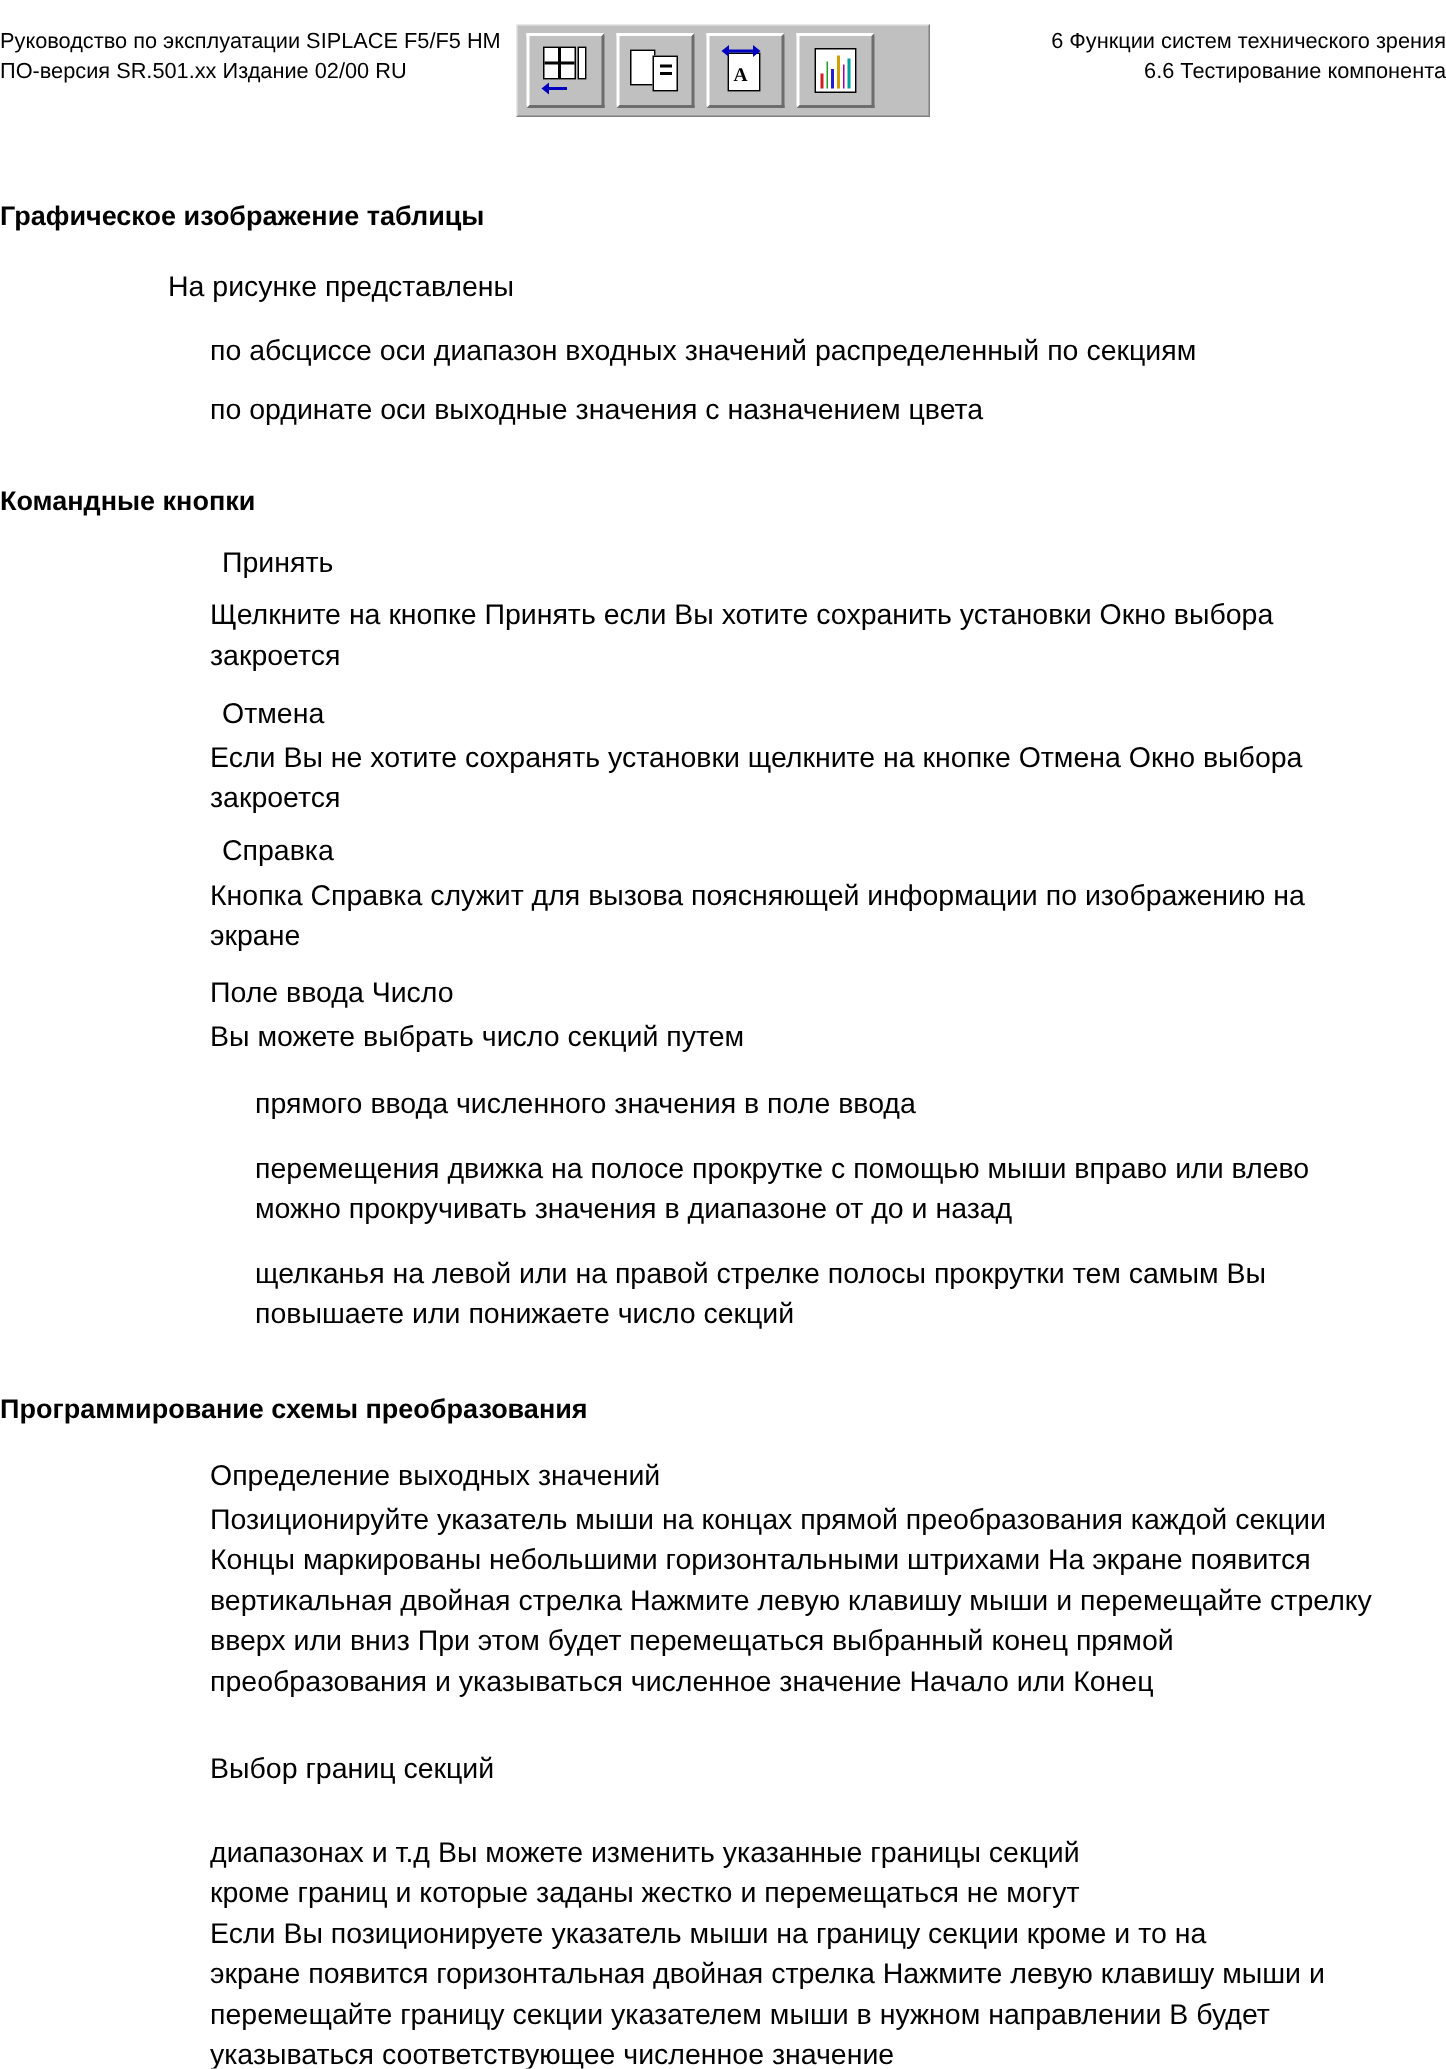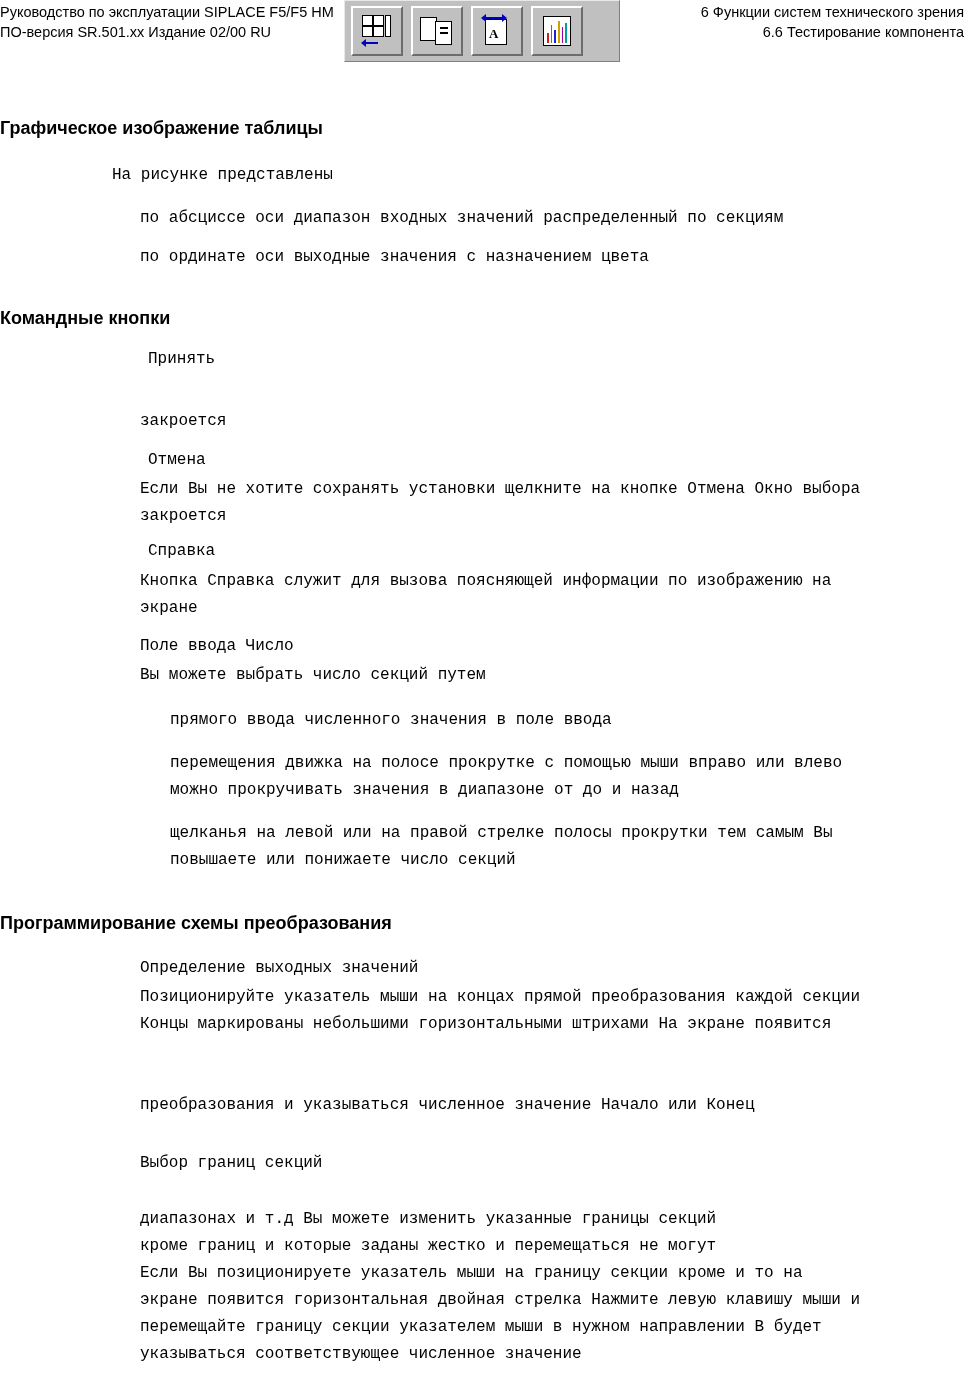--- a/index.html
+++ b/index.html
@@ -12,20 +12,21 @@
     height: 1379px;
     font-family: "Liberation Sans", sans-serif;
     color: #000000;
     position: relative;
     overflow: hidden;
   }
   .page {
     position: relative;
     width: 964px;
     height: 998px;
+    margin-top: 16px;
   }
 
   
   .header {
     position: absolute;
     top: 0;
     left: 0;
     width: 964px;
     height: 78px;
   }
@@ -160,24 +161,23 @@
   
   .sec-head {
     position: absolute;
     left: 0;
     font-size: 18px;
     font-weight: bold;
     white-space: nowrap;
   }
   .txt {
     position: absolute;
-    font-size: 16px;
+    font-size: 19px;
     line-height: 21px;
     white-space: nowrap;
-    font-family: Liberation Mono, monospace;
   }
   .gap-line {
     display: inline-block;
     border-bottom: 1.5px solid #000;
     height: 12px;
     vertical-align: bottom;
   }
 </style>
 </head>
 <body>
@@ -239,20 +239,21 @@
 
   <div class="txt" style="left:112px; top:165px;">На рисунке представлены</div>
 
   <div class="txt" style="left:140px; top:208px;">по абсциссе   оси        диапазон входных значений  распределенный по секциям</div>
 
   <div class="txt" style="left:140px; top:247px;">по ординате   оси       выходные значения с назначением цвета</div>
 
   <div class="sec-head" style="top:308px;">Командные кнопки</div>
 
   <div class="txt" style="left:148px; top:349px;">Принять</div>
+  <div class="txt" style="left:140px; top:384px;">Щелкните на кнопке  Принять   если Вы хотите сохранить установки  Окно выбора</div>
   <div class="txt" style="left:140px; top:411px;">закроется</div>
 
   <div class="txt" style="left:148px; top:450px;">Отмена</div>
   <div class="txt" style="left:140px; top:479px;">Если Вы не хотите сохранять установки  щелкните на кнопке  Отмена   Окно выбора</div>
   <div class="txt" style="left:140px; top:506px;">закроется</div>
 
   <div class="txt" style="left:148px; top:541px;">Справка</div>
   <div class="txt" style="left:140px; top:571px;">Кнопка  Справка  служит для вызова поясняющей информации по изображению на</div>
   <div class="txt" style="left:140px; top:598px;">экране</div>
 
@@ -263,20 +264,22 @@
   <div class="txt" style="left:170px; top:753px;">перемещения движка на полосе прокрутке с помощью мыши вправо или влево</div>
   <div class="txt" style="left:170px; top:780px;"> можно прокручивать значения в диапазоне от     до    и назад</div>
   <div class="txt" style="left:170px; top:823px;">щелканья на левой или на правой стрелке полосы прокрутки  тем самым Вы</div>
   <div class="txt" style="left:170px; top:850px;">повышаете или понижаете число секций</div>
 
   <div class="sec-head" style="top:913px;">Программирование схемы преобразования</div>
 
   <div class="txt" style="left:140px; top:958px;">Определение выходных значений</div>
   <div class="txt" style="left:140px; top:987px;">Позиционируйте указатель мыши на концах прямой преобразования каждой секции</div>
   <div class="txt" style="left:140px; top:1014px;">Концы маркированы небольшими горизонтальными штрихами  На экране появится</div>
+  <div class="txt" style="left:140px; top:1041px;">вертикальная двойная стрелка  Нажмите левую клавишу мыши и перемещайте стрелку</div>
+  <div class="txt" style="left:140px; top:1068px;">вверх или вниз  При этом будет перемещаться выбранный конец прямой</div>
   <div class="txt" style="left:140px; top:1095px;text-align:center;">преобразования  и указываться численное значение  Начало           или  Конец</div>
 
   <div class="txt" style="left:140px; top:1153px;">Выбор границ секций</div>
 
 
   <div class="txt" style="left:140px; top:1209px;text-align:right;">диапазонах                        и т.д  Вы можете изменить указанные границы секций</div>
   <div class="txt" style="left:140px; top:1236px;"> кроме границ    и        которые заданы жестко и перемещаться не могут</div>
   <div class="txt" style="left:140px; top:1263px;">Если Вы позиционируете указатель мыши на границу секции  кроме     и        то на</div>
   <div class="txt" style="left:140px; top:1290px;">экране появится горизонтальная двойная стрелка  Нажмите левую клавишу мыши и</div>
   <div class="txt" style="left:140px; top:1317px;">перемещайте границу секции указателем мыши в нужном направлении  В      будет</div>

